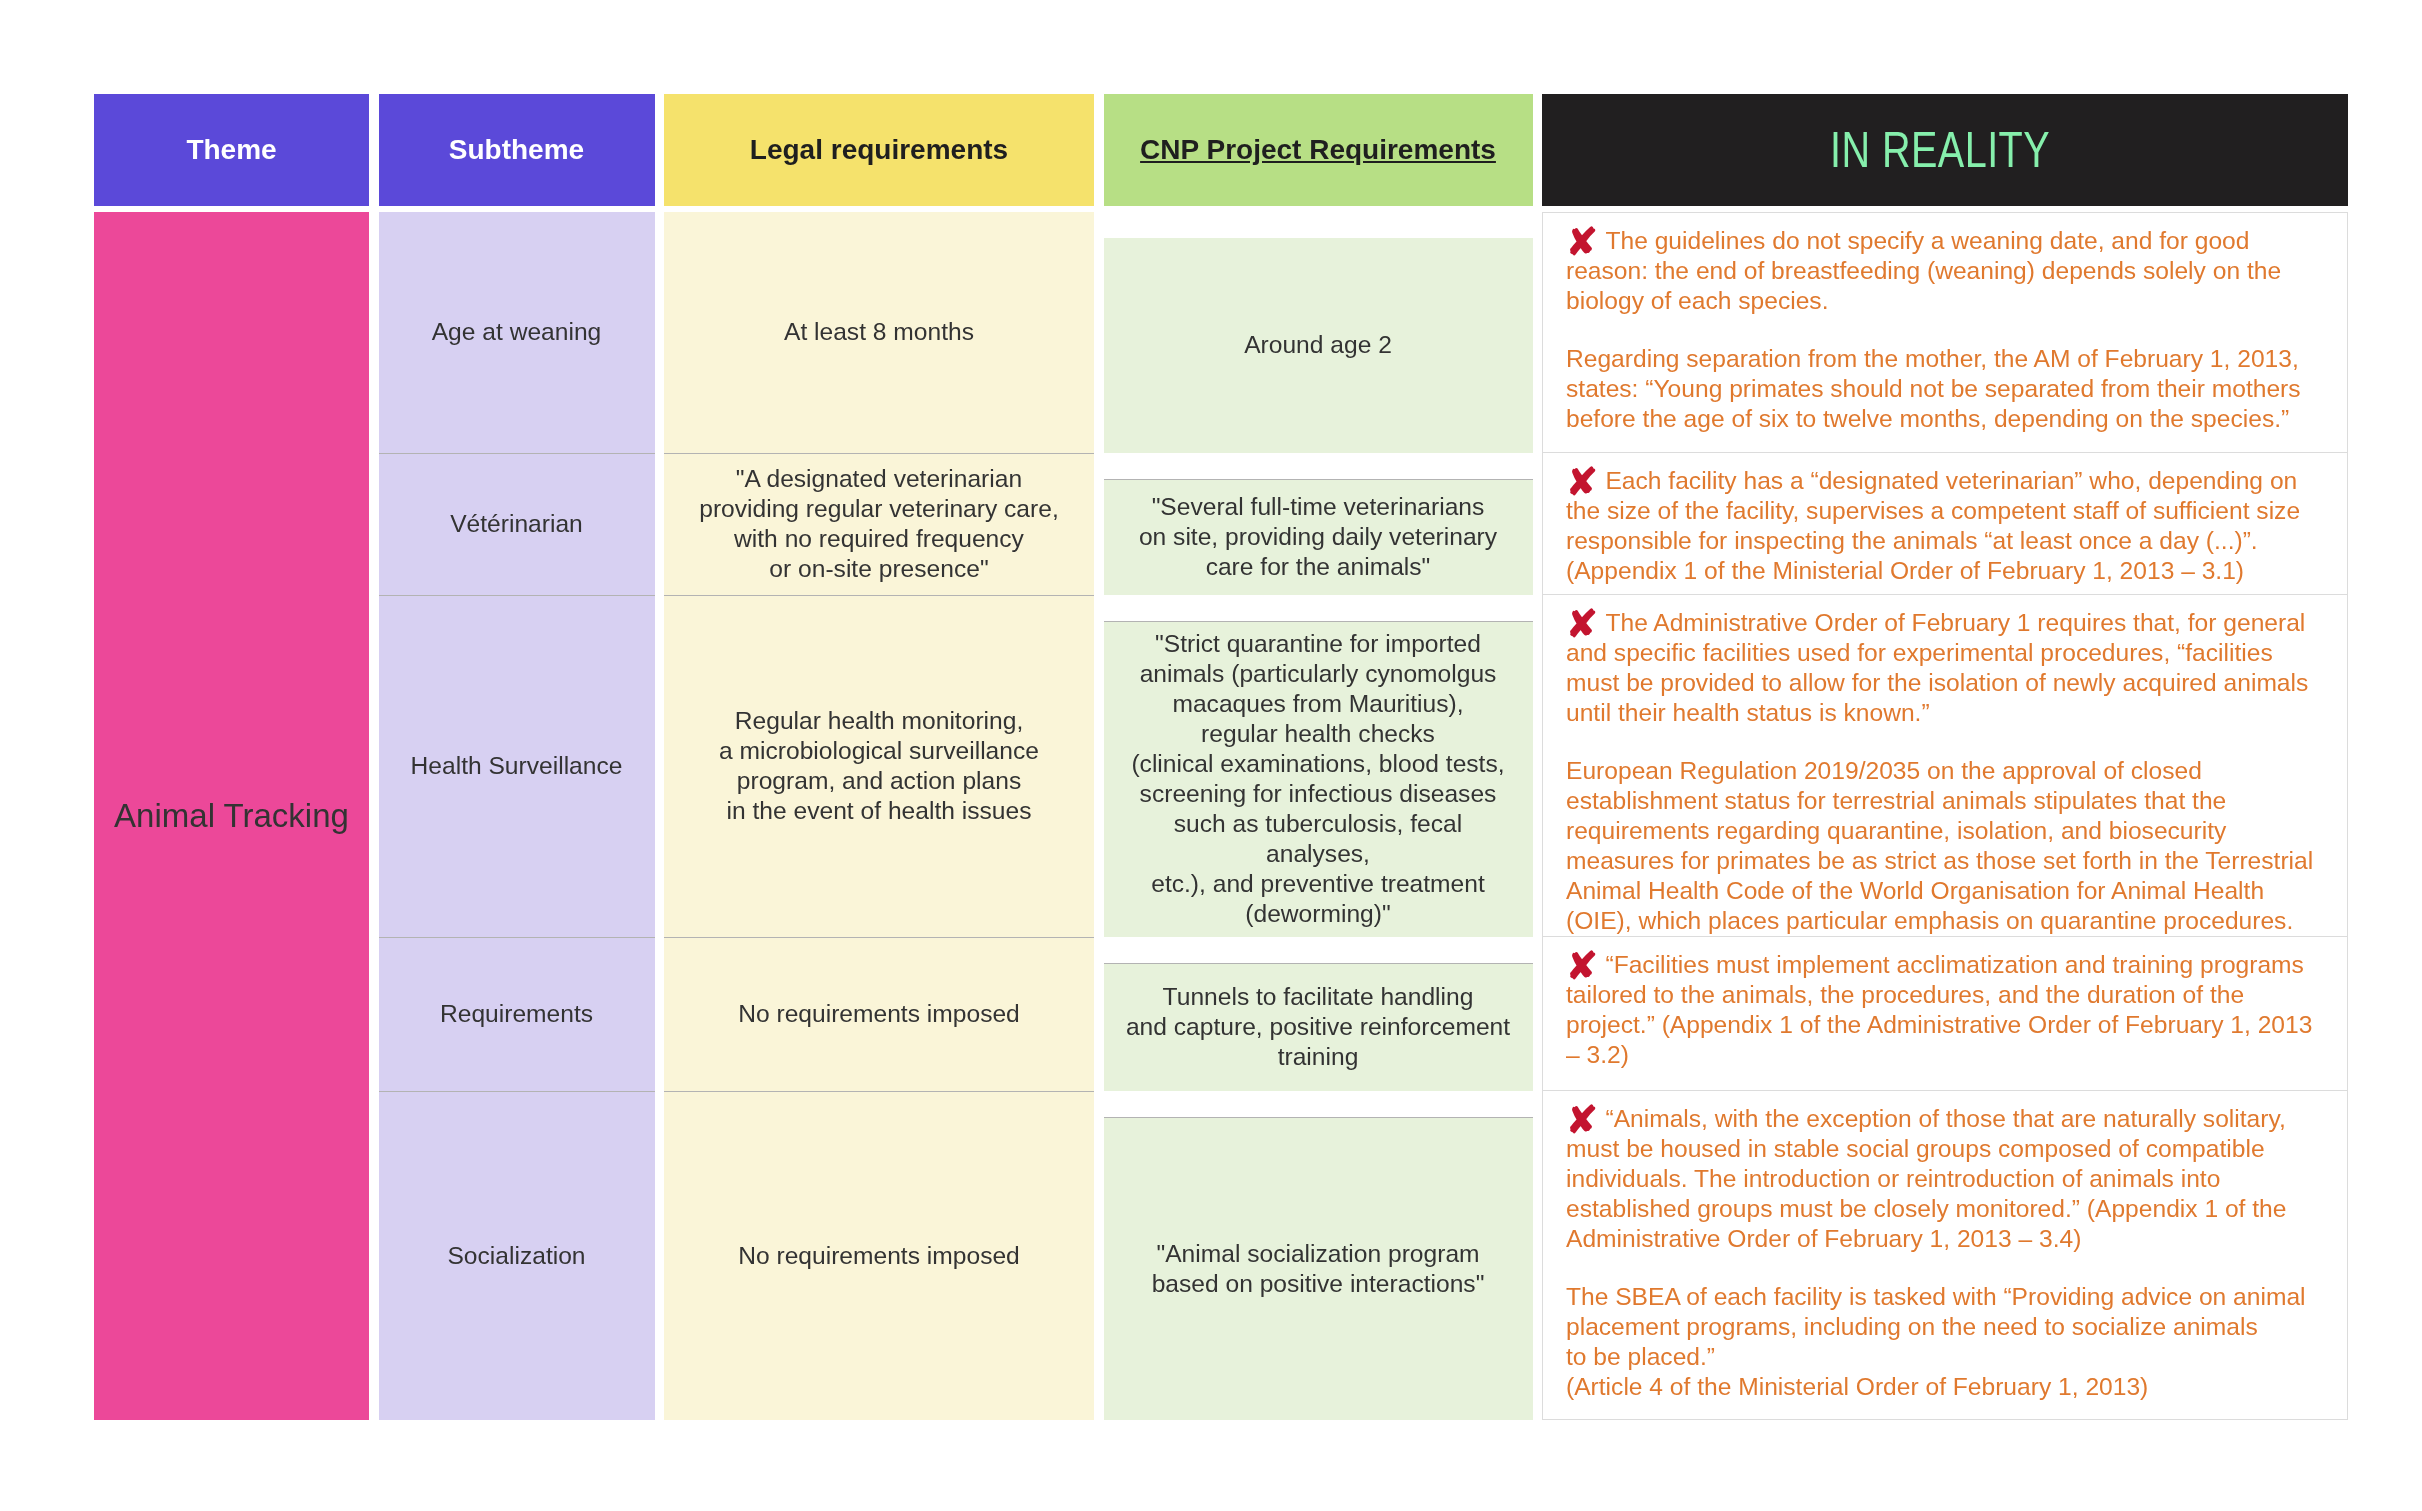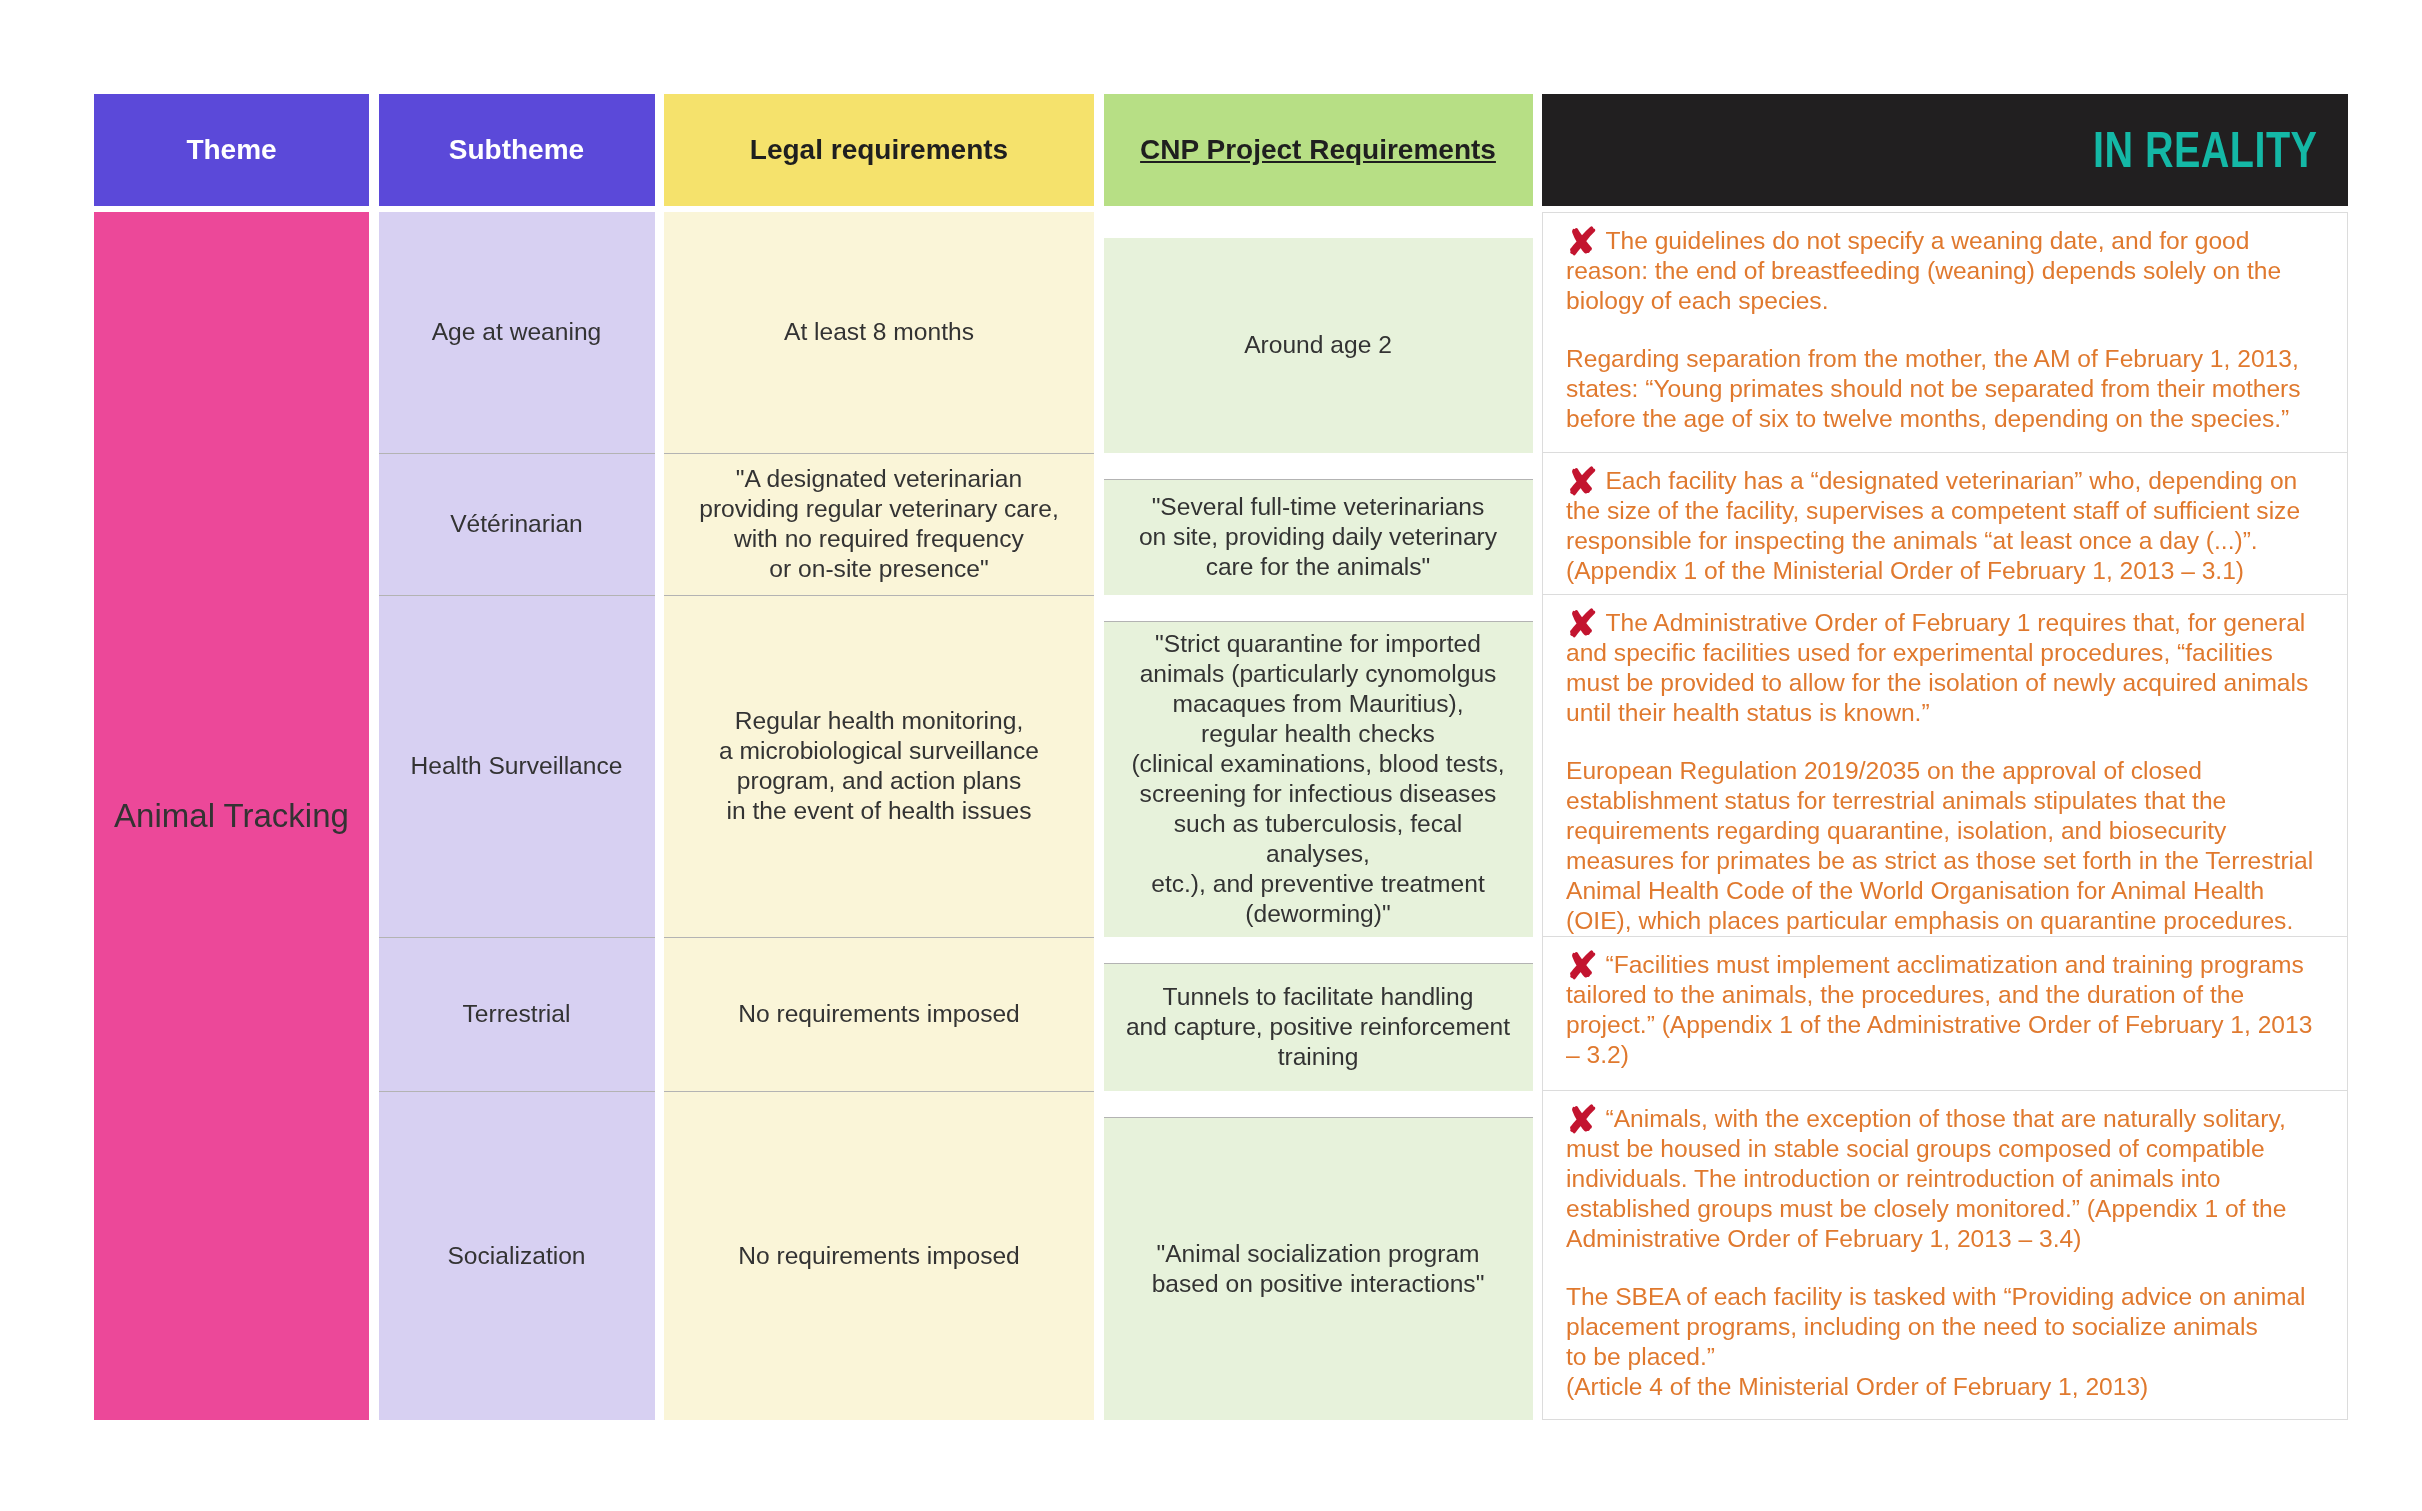--- a/index.html
+++ b/index.html
@@ -27,25 +27,25 @@
     justify-content: center;
     font-weight: bold;
     font-size: 28px;
     grid-row: 1;
   }
   .hdr-purple { background: #5b49d9; color: #ffffff; }
   .hdr-yellow { background: #f5e26c; color: #1f1f1f; }
   .hdr-green  { background: #b7df85; color: #1f1f1f; text-decoration: underline; }
   .hdr-dark {
     background: #211f20;
-    color: #14b8a6;
-    justify-content: flex-end;
+    color: #86efac;
+    justify-content: center;
     padding-left: 21px;
     font-size: 45px;
-    font-weight: 700;
+    font-weight: 400;
     letter-spacing: 0.5px;
   }
   .hdr-dark .stretch {
     display: inline-block;
     transform: scaleX(0.88) scaleY(1.12);
     transform-origin: left center;
   }
   .cell-mid {
     display: flex;
     align-items: center;
@@ -185,21 +185,21 @@
 such as tuberculosis, fecal analyses,
 etc.), and preventive treatment
 (deworming)"</span>
   </div>
   <div class="cell-reality not-first c5 r3">
     <p><span class="x-mark">✘</span><span>The Administrative Order of February 1 requires that, for general and specific facilities used for experimental procedures, “facilities must be provided to allow for the isolation of newly acquired animals until their health status is known.”</span></p>
     <p><span>European Regulation 2019/2035 on the approval of closed establishment status for terrestrial animals stipulates that the requirements regarding quarantine, isolation, and biosecurity measures for primates be as strict as those set forth in the Terrestrial Animal Health Code of the World Organisation for Animal Health (OIE), which places particular emphasis on quarantine procedures.</span></p>
   </div>
 
   <div class="cell-mid bg-lav sep c2 r4">
-    <span>Terrestrial</span>
+    <span>Requirements</span>
   </div>
   <div class="cell-mid bg-cream sep c3 r4">
     <span>No requirements imposed</span>
   </div>
   <div class="cell-mid bg-mint sep c4 r4">
     <span>Tunnels to facilitate handling
 and capture, positive reinforcement
 training</span>
   </div>
   <div class="cell-reality not-first c5 r4">

